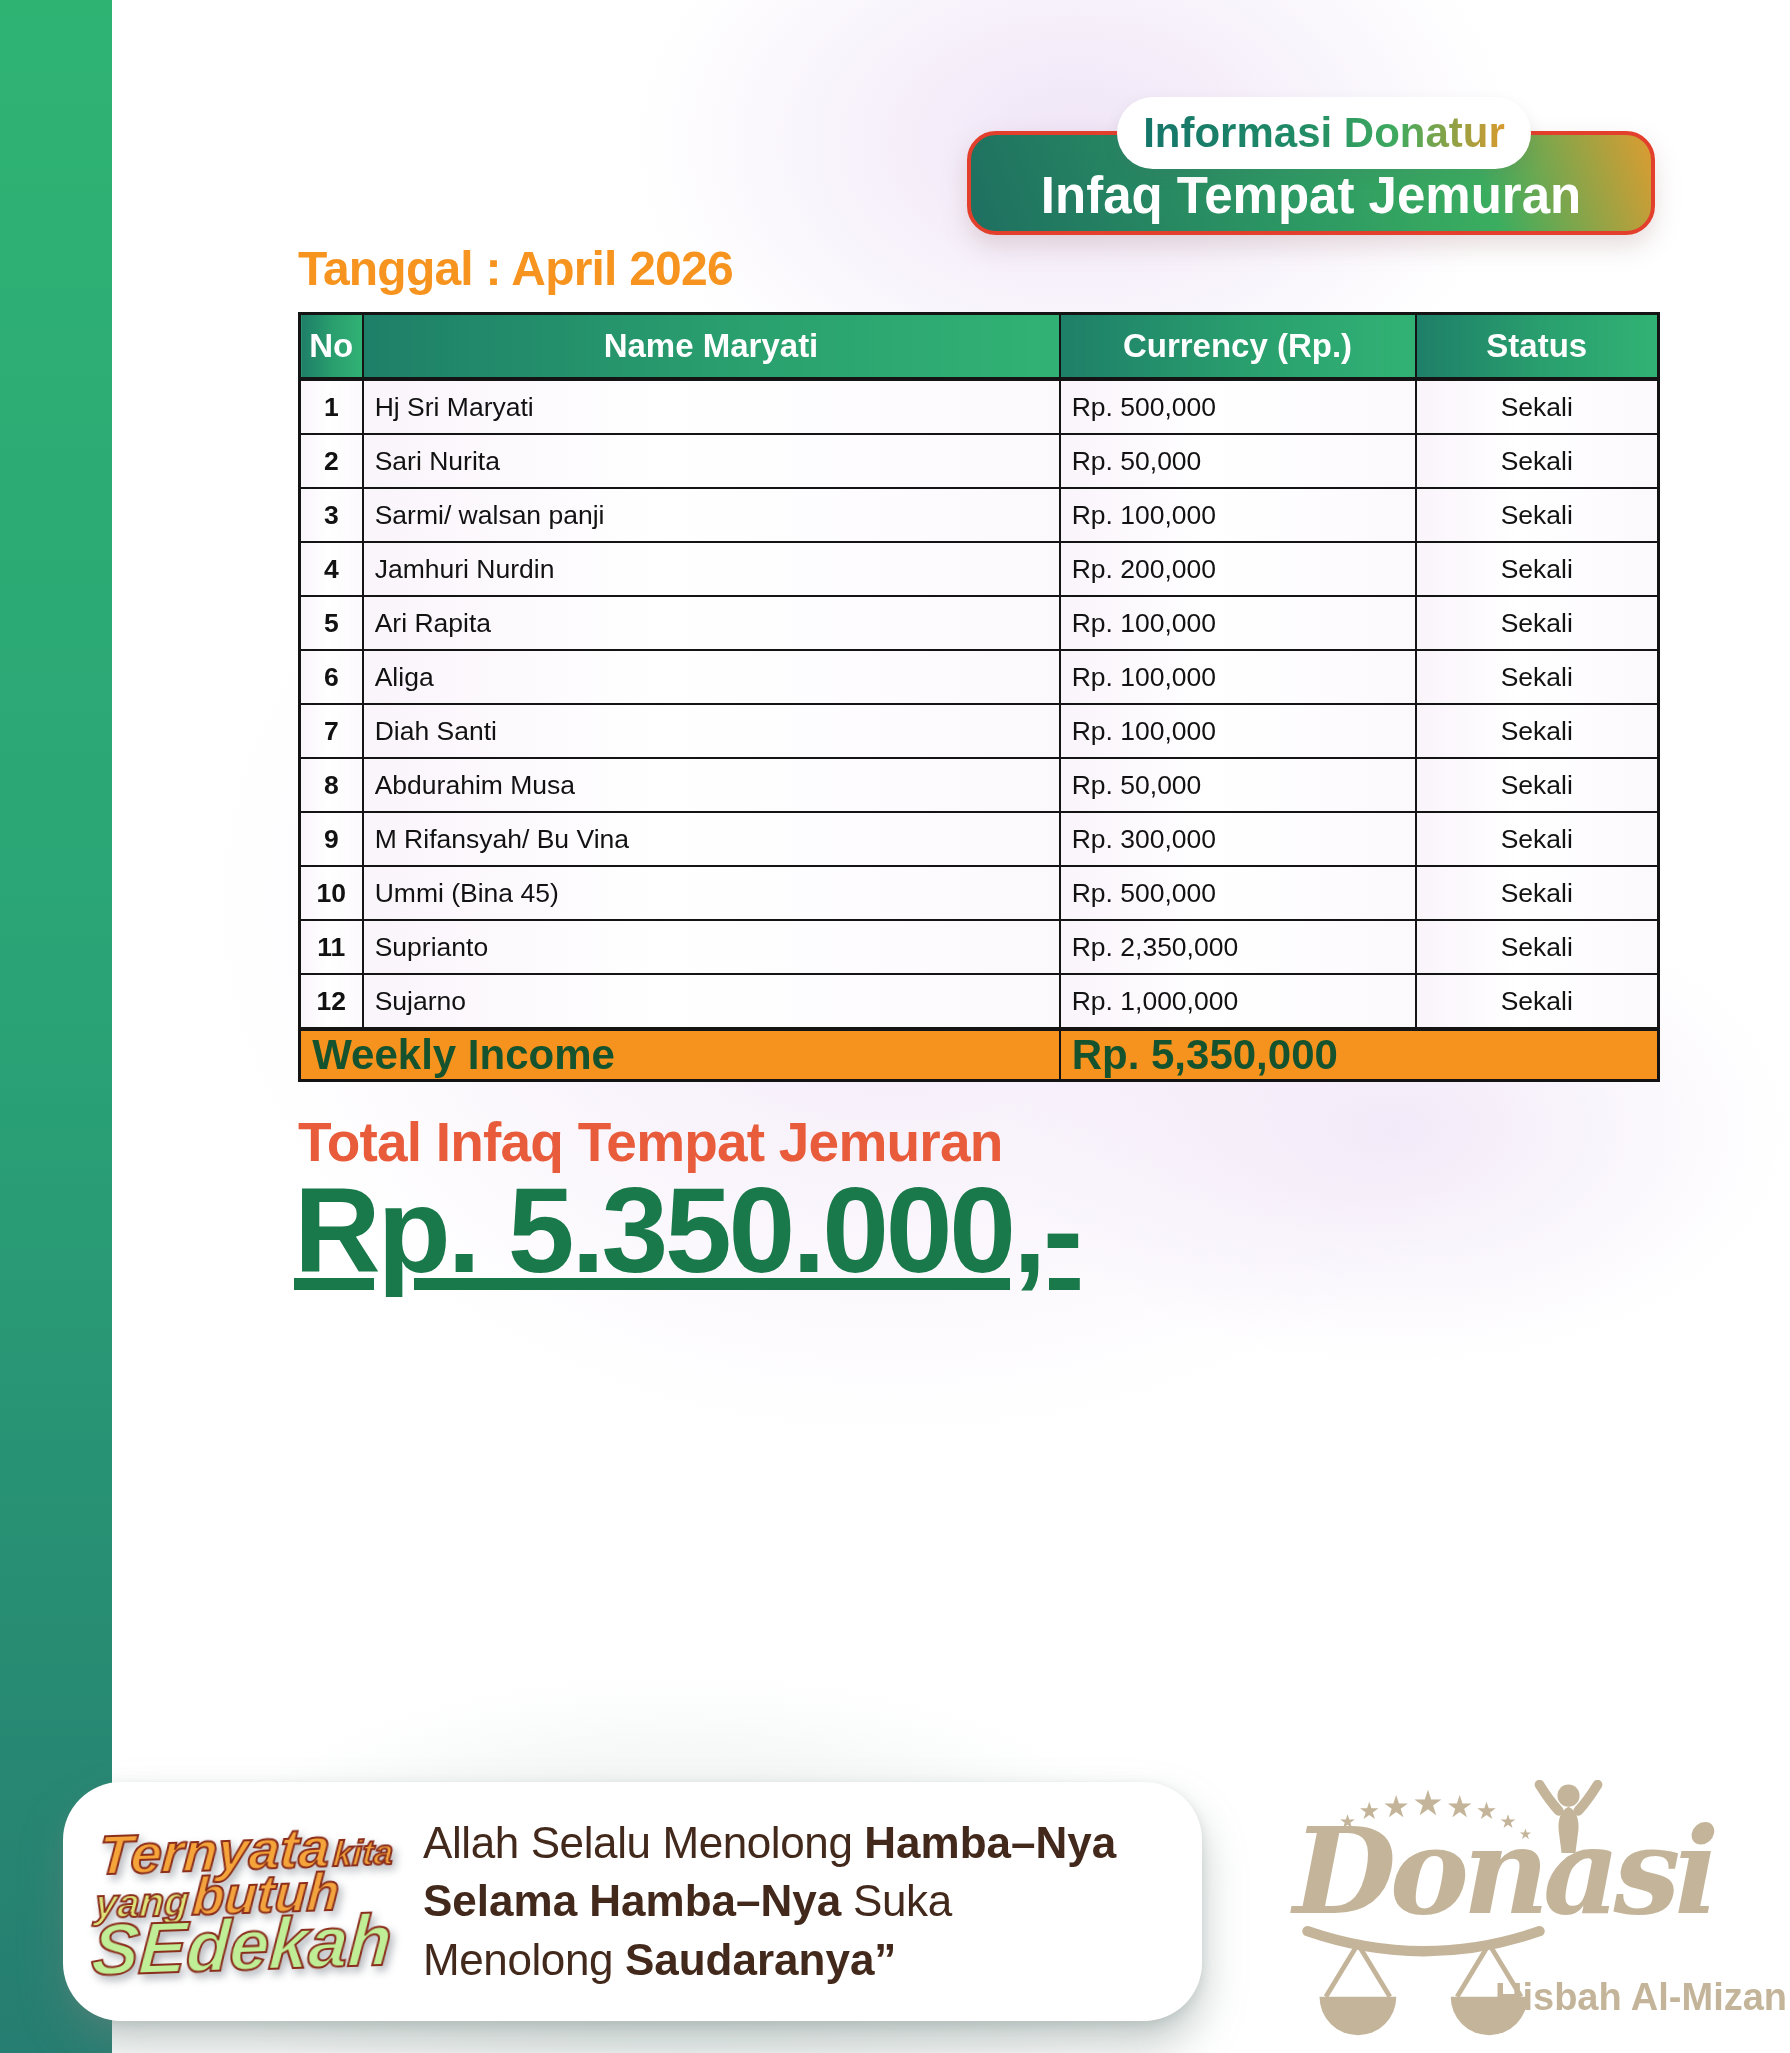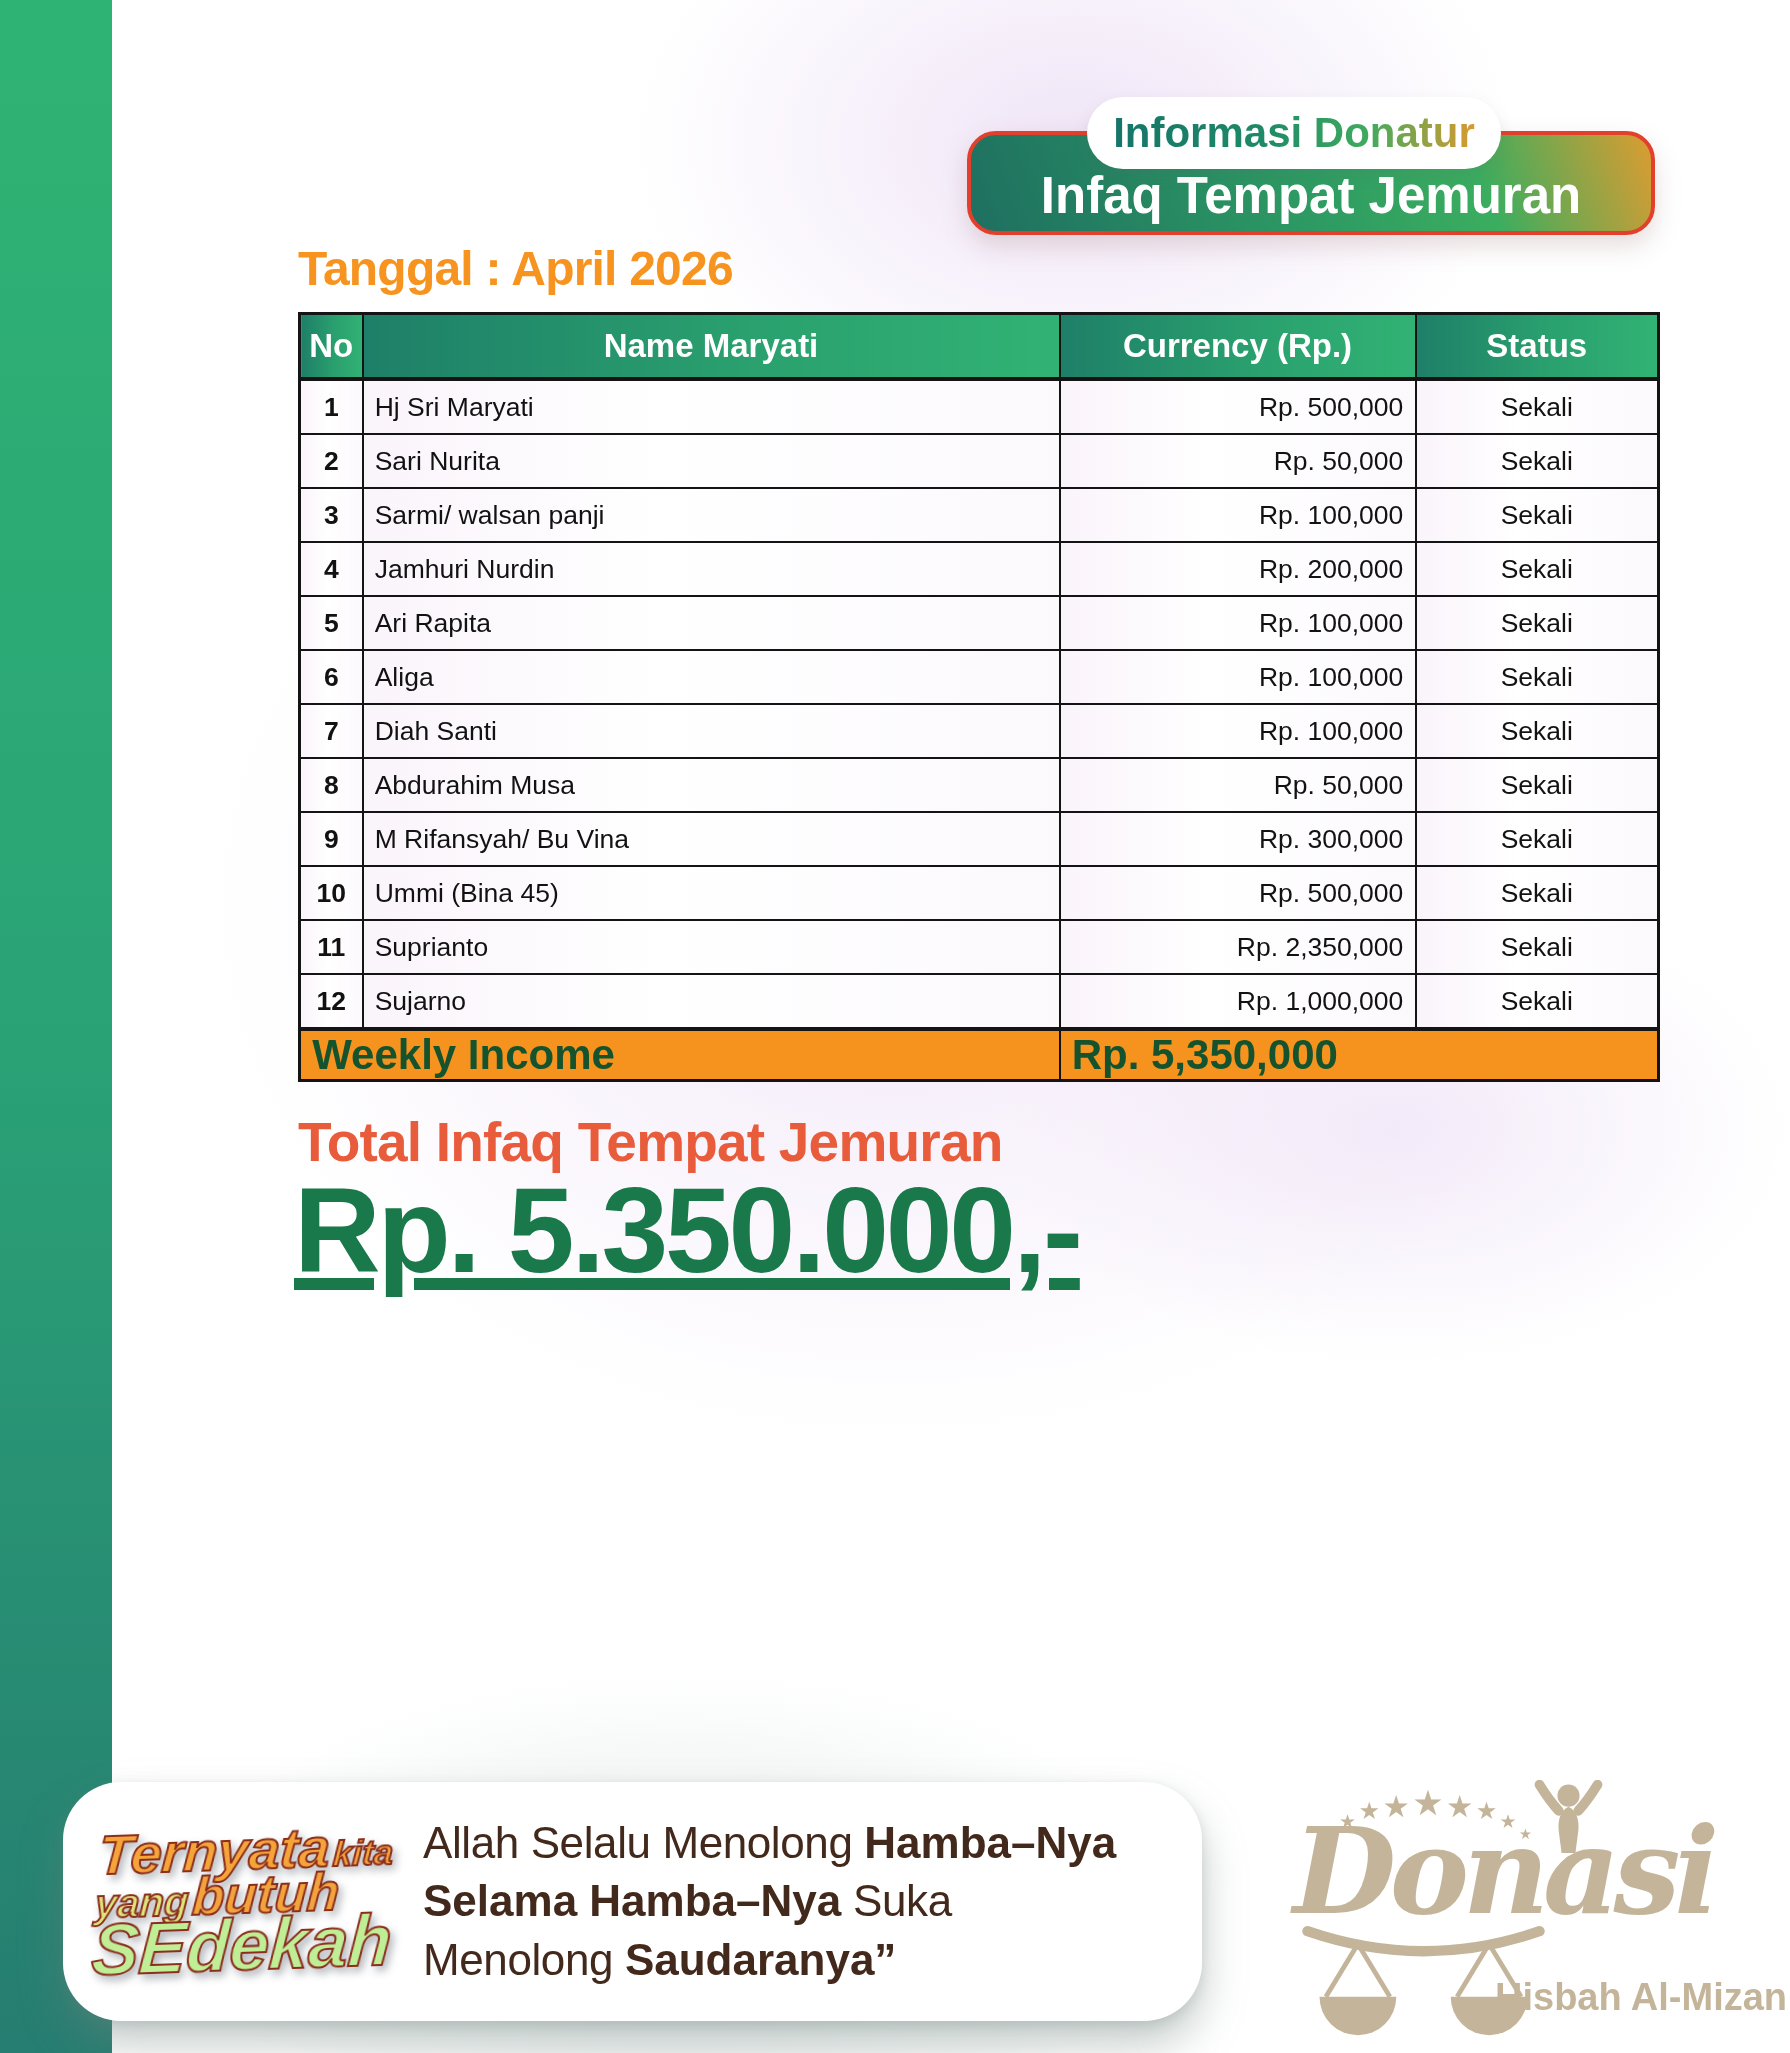--- a/index.html
+++ b/index.html
@@ -24,21 +24,21 @@
     border-radius:29px;border:4px solid #e2402c;box-sizing:border-box;
     background:linear-gradient(70deg,#1e6f60 0%,#2d9a63 48%,#3bad5f 74%,#dc9c31 100%);
     display:flex;align-items:flex-end;justify-content:center;
     box-shadow:0 11.2px 24px rgba(160,120,120,.25);
   }
   .badge-title{
     color:#ffffff;font-weight:bold;font-size:51px;line-height:1;
     padding-bottom:10px;letter-spacing:0;white-space:nowrap;text-align:center;
   }
   .badge-pill{
-    position:absolute;left:1087px;top:97px;width:414px;height:72px;border-radius:37px;
+    position:absolute;left:1117px;top:97px;width:414px;height:72px;border-radius:37px;
     background:#ffffff;display:flex;align-items:center;justify-content:center;
     box-shadow:0 6.4px 16px rgba(90,90,110,.12);z-index:3;
   }
   .badge-pill-text{
     font-weight:bold;font-size:42px;line-height:1;white-space:nowrap;
     background:linear-gradient(90deg,#15756a 0%,#1f8a66 42%,#3faa5e 70%,#d99a2f 100%);
     -webkit-background-clip:text;background-clip:text;color:transparent;
   }
   
   .date-title{
@@ -60,21 +60,21 @@
     color:#ffffff;font-weight:bold;font-size:33px;text-align:center;padding:0;
     background:linear-gradient(90deg,#1e7f68 0%,#2aa06e 55%,#31b274 100%);
   }
   table.donor td{
     height:52px;border:2.4px solid #141414;padding:0 11.2px;
     font-size:26.5px;color:#121212;
     background:linear-gradient(90deg,#faf4fb 0%,#ffffff 42%,#fcf9fd 100%);
   }
   td.col-no{text-align:center;font-weight:bold;font-size:25px;padding:0;}
   td.col-name{text-align:left;}
-  td.col-amount{text-align:right;}
+  td.col-amount{text-align:left;}
   td.col-status{text-align:center;font-size:24px;}
   table.donor tfoot td{
     height:47px;background:#f6921e;border:2.4px solid #141414;border-top:4.8px solid #141414;
     font-weight:bold;font-size:42px;color:#14532d;
   }
   
   .total-label{
     position:absolute;left:298px;top:1110px;
     color:#e85b3b;font-weight:bold;font-size:55px;letter-spacing:-0.8px;white-space:nowrap;
   }

